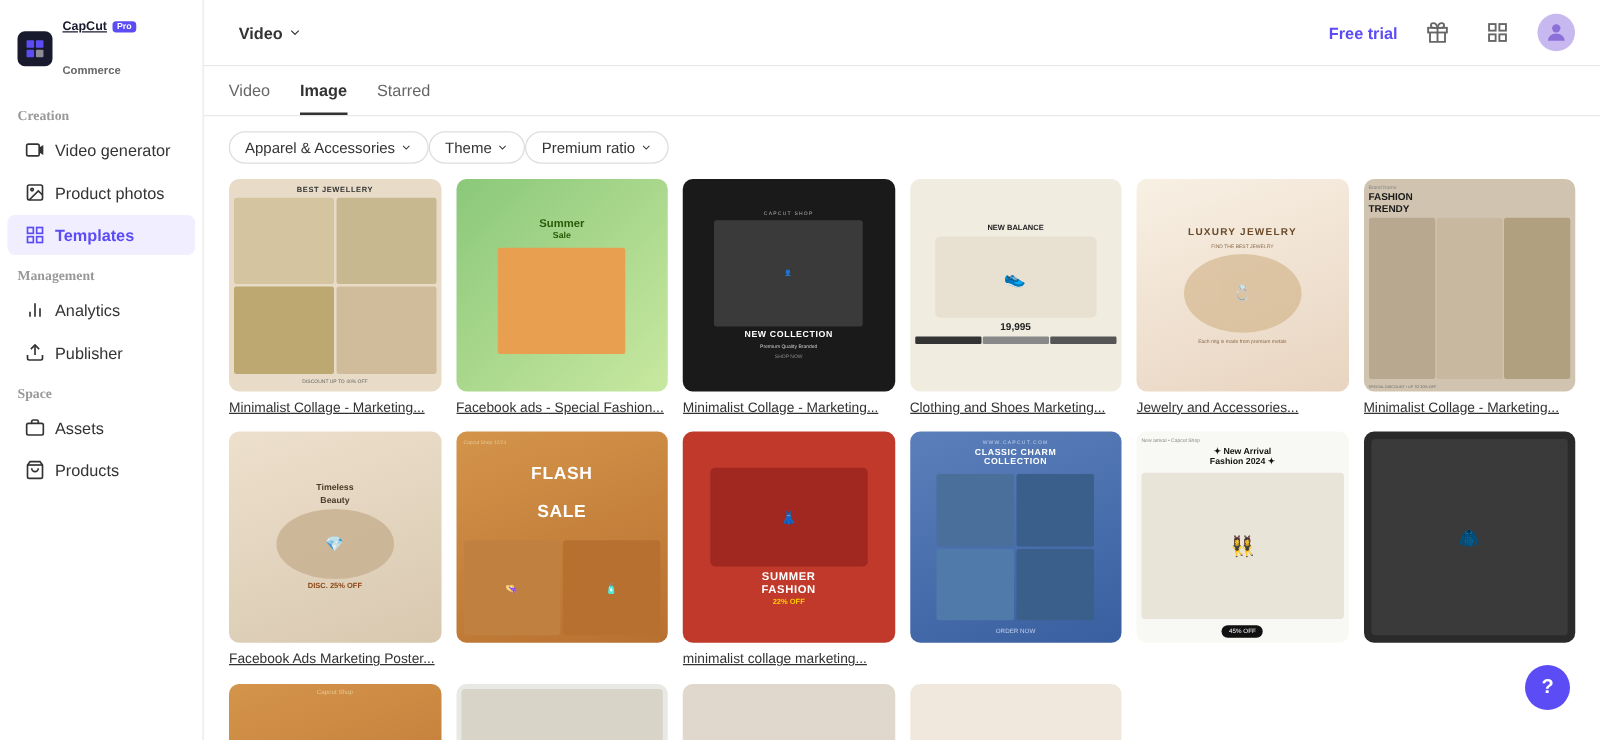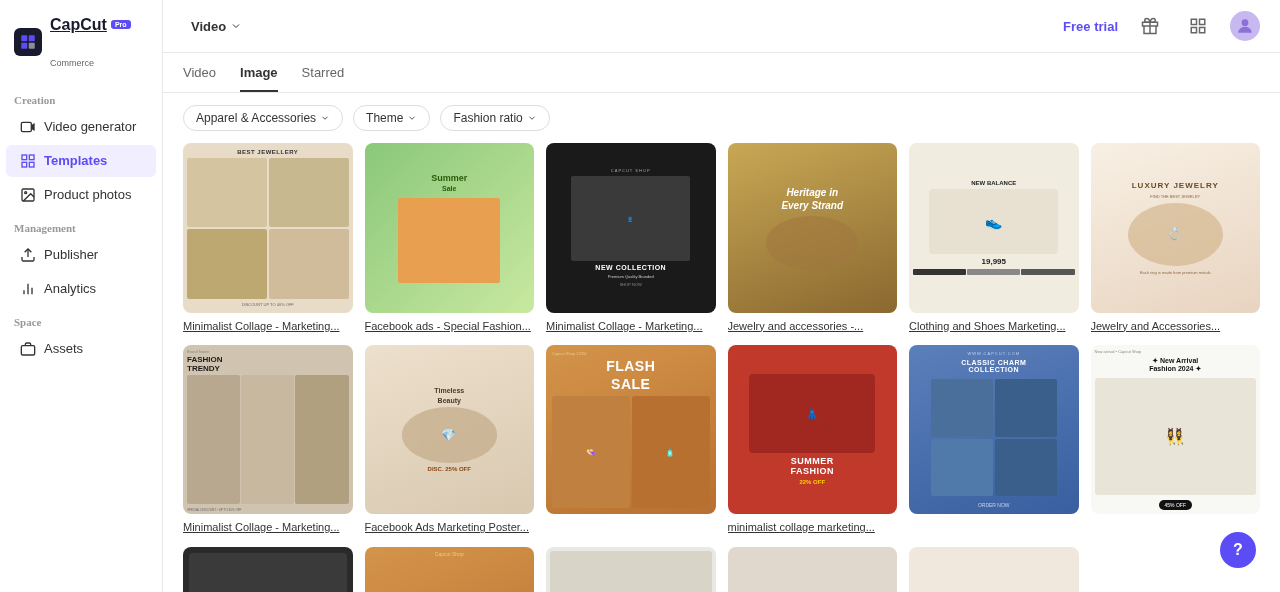--- a/index.html
+++ b/index.html
@@ -26,22 +26,22 @@
       width: 28px;
       height: 28px;
       background: #1a1a2e;
       border-radius: 6px;
       display: flex;
       align-items: center;
       justify-content: center;
     }
     .logo-icon svg { width: 18px; height: 18px; }
     .logo-text { display: flex; flex-direction: column; }
-    .logo-main { font-size: 16px; font-weight: 700; color: #1a1a2e; line-height: 1.1; text-decoration: underline; }
-    .logo-sub { font-size: 9px; color: #666; font-weight: 400; margin-top: 24px; }
+    .logo-main { font-size: 10px; font-weight: 700; color: #1a1a2e; line-height: 1.1; text-decoration: underline; }
+    .logo-sub { font-size: 9px; color: #666; font-weight: 700; margin-top: 24px; }
     .logo-badge { background: #5b4cf5; color: #fff; font-size: 7px; font-weight: 700; padding: 1px 4px; border-radius: 3px; margin-left: 2px; }
 
     .sidebar-section-label {
       font-size: 11px;
       color: #999;
       font-weight: 600;
       padding: 10px 14px 4px;
       text-transform: none;
       font-family: Liberation Serif, serif;
     }
@@ -157,21 +157,20 @@
       cursor: pointer;
       padding-bottom: 10px;
       border-bottom: 2px solid transparent;
     }
     .tab.active { color: #333; font-weight: 600; border-bottom: 2px solid #333; }
 
     
     .filters {
       display: flex;
       align-items: center;
-      gap: 10px;
       padding: 12px 20px;
     }
     .filter-btn {
       display: flex;
       align-items: center;
       gap: 4px;
       padding: 5px 12px;
       border: 1px solid #ddd;
       border-radius: 16px;
       font-size: 12px;
@@ -270,65 +269,73 @@
 
   <div class="sidebar-section-label">Creation</div>
 
   <div class="sidebar-item">
     <svg viewBox="0 0 24 24" fill="none" stroke="currentColor" stroke-width="2">
       <rect x="2" y="5" width="15" height="14" rx="2"></rect>
         <polygon points="17 9 22 6 22 18 17 15" fill="currentColor" stroke="none"></polygon>
     </svg>
     <span>Video generator</span>
   </div>
+  <div class="sidebar-item">
+    <svg viewBox="0 0 24 24" fill="none" stroke="currentColor" stroke-width="2">
+      <rect x="3" y="3" width="18" height="18" rx="2"></rect>
+        <circle cx="8.5" cy="8.5" r="1.5"></circle>
+        <polyline points="21 15 16 10 5 21"></polyline>
+    </svg>
+    <span>Product photos</span>
+  </div>
   <div class="sidebar-item active">
     <svg viewBox="0 0 24 24" fill="none" stroke="currentColor" stroke-width="2">
       <rect x="3" y="3" width="7" height="7"></rect>
         <rect x="14" y="3" width="7" height="7"></rect>
         <rect x="3" y="14" width="7" height="7"></rect>
         <rect x="14" y="14" width="7" height="7"></rect>
     </svg>
     <span>Templates</span>
   </div>
+
+  <div class="sidebar-section-label">Management</div>
+
   <div class="sidebar-item">
     <svg viewBox="0 0 24 24" fill="none" stroke="currentColor" stroke-width="2">
-      <rect x="3" y="3" width="18" height="18" rx="2"></rect>
-        <circle cx="8.5" cy="8.5" r="1.5"></circle>
-        <polyline points="21 15 16 10 5 21"></polyline>
+      <line x1="18" y1="20" x2="18" y2="10"></line>
+        <line x1="12" y1="20" x2="12" y2="4"></line>
+        <line x1="6" y1="20" x2="6" y2="14"></line>
     </svg>
-    <span>Product photos</span>
-  </div>
-
-  <div class="sidebar-section-label">Management</div>
-
+    <span>Analytics</span>
+  </div>
   <div class="sidebar-item">
     <svg viewBox="0 0 24 24" fill="none" stroke="currentColor" stroke-width="2">
       <path d="M21 15v4a2 2 0 01-2 2H5a2 2 0 01-2-2v-4"></path>
         <polyline points="17 8 12 3 7 8"></polyline>
         <line x1="12" y1="3" x2="12" y2="15"></line>
     </svg>
     <span>Publisher</span>
   </div>
-  <div class="sidebar-item">
-    <svg viewBox="0 0 24 24" fill="none" stroke="currentColor" stroke-width="2">
-      <line x1="18" y1="20" x2="18" y2="10"></line>
-        <line x1="12" y1="20" x2="12" y2="4"></line>
-        <line x1="6" y1="20" x2="6" y2="14"></line>
-    </svg>
-    <span>Analytics</span>
-  </div>
 
   <div class="sidebar-section-label">Space</div>
 
   <div class="sidebar-item">
     <svg viewBox="0 0 24 24" fill="none" stroke="currentColor" stroke-width="2">
       <rect x="2" y="7" width="20" height="14" rx="2"></rect>
         <path d="M16 7V5a2 2 0 00-2-2h-4a2 2 0 00-2 2v2"></path>
     </svg>
     <span>Assets</span>
+  </div>
+  <div class="sidebar-item">
+    <svg viewBox="0 0 24 24" fill="none" stroke="currentColor" stroke-width="2">
+      <path d="M6 2L3 6v14a2 2 0 002 2h14a2 2 0 002-2V6l-3-4z"></path>
+        <line x1="3" y1="6" x2="21" y2="6"></line>
+        <path d="M16 10a4 4 0 01-8 0"></path>
+    </svg>
+    <span>Products</span>
   </div>
 </nav>
 
 <main class="main">
 
   <header class="topbar">
     <div class="topbar-left">
       <div class="video-dropdown">
         <span>Video</span>
         <svg width="12" height="12" viewBox="0 0 24 24" fill="none" stroke="currentColor" stroke-width="2">
@@ -379,21 +386,21 @@
             <polyline points="6 9 12 15 18 9"></polyline>
           </svg>
       </button>
       <button class="filter-btn">
         <span>Theme</span>
         <svg width="10" height="10" viewBox="0 0 24 24" fill="none" stroke="currentColor" stroke-width="2">
             <polyline points="6 9 12 15 18 9"></polyline>
           </svg>
       </button>
       <button class="filter-btn">
-        <span>Fashion ratio</span>
+        <span>Premium ratio</span>
         <svg width="10" height="10" viewBox="0 0 24 24" fill="none" stroke="currentColor" stroke-width="2">
             <polyline points="6 9 12 15 18 9"></polyline>
           </svg>
       </button>
     </div>
 
     <div class="templates-grid">
       <div class="grid">
 
         <div class="template-card">
@@ -434,30 +441,20 @@
                 <div style="font-size:5px;color:#fff;text-align:center;">👤</div>
               </div>
               <div style="font-size:7px;font-weight:800;color:#fff;text-align:center;letter-spacing:0.5px;">NEW COLLECTION</div>
               <div style="font-size:4px;color:#ccc;text-align:center;">Premium Quality Branded</div>
               <div style="font-size:4px;color:#888;">SHOP NOW</div>
             </div>
           </div>
           <span class="template-label">Minimalist Collage - Marketing...</span>
         </div>
 
-        <div class="template-card">
-          <div class="template-thumb" style="background:linear-gradient(160deg,#c8a855 0%,#8a6830 100%);">
-            <div class="thumb-overlay"></div>
-            <div style="width:100%;height:100%;display:flex;flex-direction:column;align-items:center;justify-content:center;padding:8px;gap:4px;">
-              <div style="font-size:10px;font-weight:800;color:#fff;text-align:center;line-height:1.3;font-style:italic;">Heritage in<br>Every Strand</div>
-              <div style="width:60%;height:35%;background:#a07840;border-radius:50%;opacity:0.6;"></div>
-            </div>
-          </div>
-          <span class="template-label">Jewelry and accessories -...</span>
-        </div>
 
         <div class="template-card">
           <div class="template-thumb" style="background:#f0ece0;">
             <div class="thumb-overlay"></div>
             <div style="width:100%;height:100%;display:flex;flex-direction:column;align-items:center;justify-content:center;gap:3px;padding:4px;">
               <div style="font-size:6px;font-weight:800;color:#222;text-align:center;">NEW BALANCE</div>
               <div style="width:80%;height:40%;background:#e8e0d0;border-radius:4px;display:flex;align-items:center;justify-content:center;">
                 <div style="font-size:14px;">👟</div>
               </div>
               <div style="font-size:8px;font-weight:800;color:#222;">19,995</div>
@@ -510,21 +507,21 @@
               <div style="width:60%;height:35%;background:#c8b090;border-radius:50%;opacity:0.8;display:flex;align-items:center;justify-content:center;font-size:12px;">💎</div>
               <div style="font-size:6px;font-weight:700;color:#8b4513;">DISC. 25% OFF</div>
             </div>
           </div>
           <span class="template-label">Facebook Ads Marketing Poster...</span>
         </div>
 
         <div class="template-card">
           <div class="template-thumb" style="background:linear-gradient(160deg,#d4944a 0%,#b87030 100%);">
             <div class="thumb-overlay"></div>
-            <div style="width:100%;height:100%;display:flex;flex-direction:column;align-items:center;justify-content:flex-start;padding:6px;gap:2px;">
+            <div style="width:100%;height:100%;display:flex;flex-direction:column;align-items:center;justify-content:flex-start;padding:6px;gap:14px;">
               <div style="font-size:4px;color:#e8c890;align-self:flex-start;">Capcut Shop 12/24</div>
               <div style="font-size:14px;font-weight:900;color:#fff;letter-spacing:0.5px;">FLASH</div>
               <div style="font-size:14px;font-weight:900;color:#fff;letter-spacing:0.5px;">SALE</div>
               <div style="flex:1;display:grid;grid-template-columns:1fr 1fr;gap:2px;width:100%;margin-top:2px;">
                 <div style="background:#c08040;border-radius:3px;display:flex;align-items:center;justify-content:center;font-size:8px;">👒</div>
                 <div style="background:#b87030;border-radius:3px;display:flex;align-items:center;justify-content:center;font-size:8px;">🧴</div>
               </div>
             </div>
           </div>
           <span class="template-label"></span>

